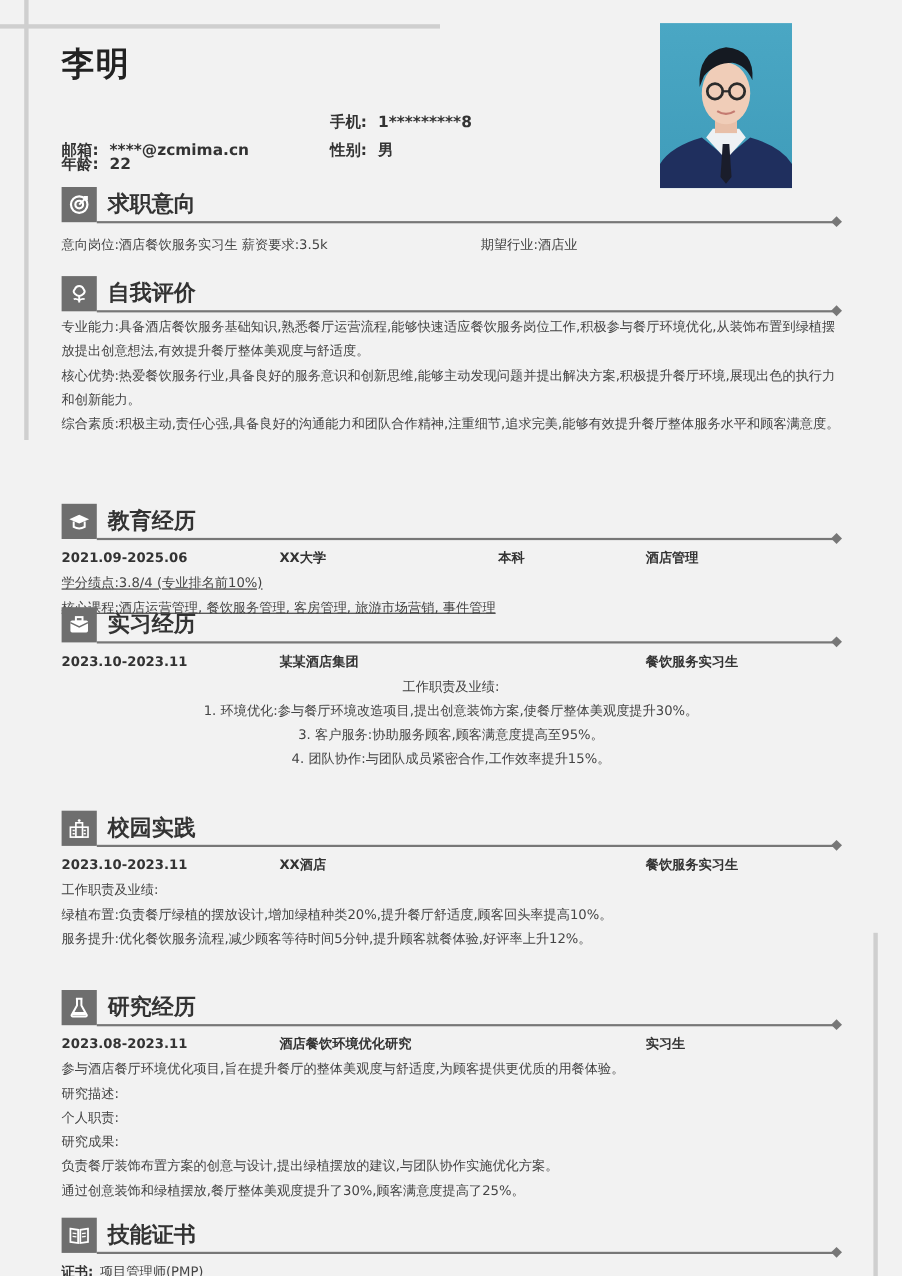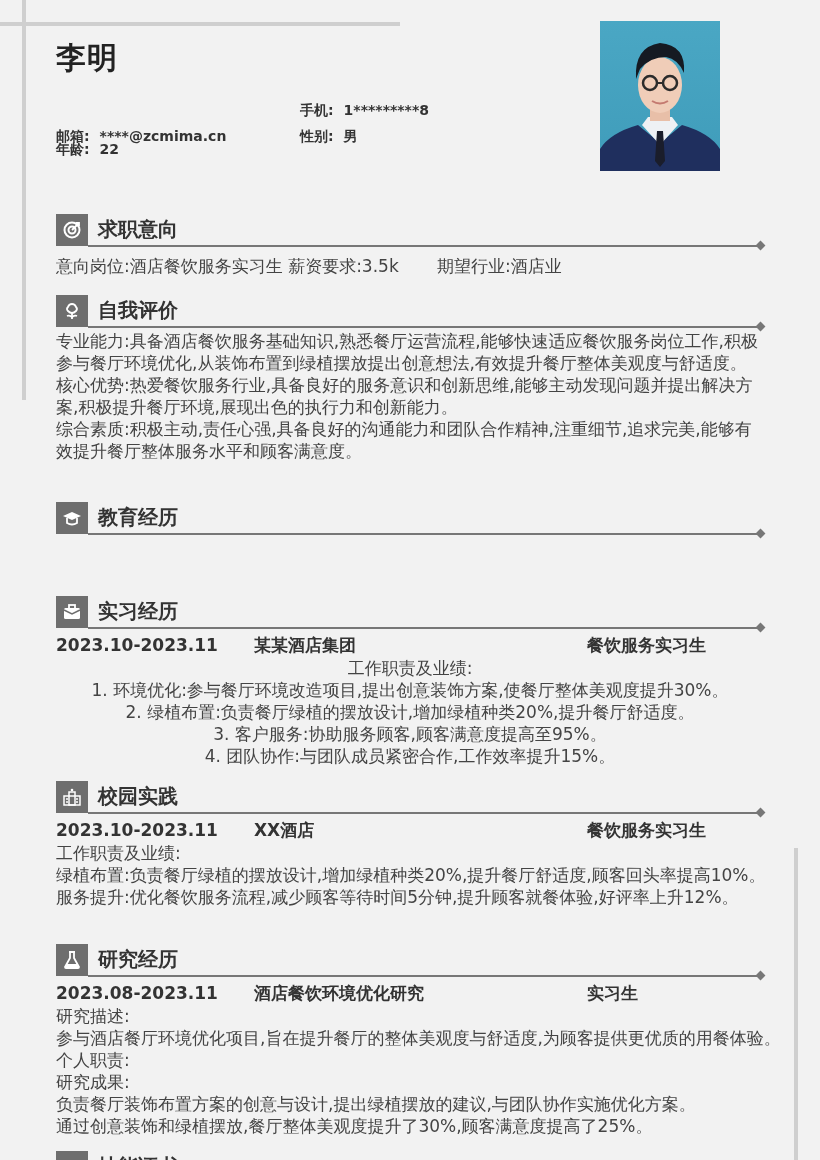--- a/index.html
+++ b/index.html
@@ -13,29 +13,29 @@
   .deco-vline-left { position: absolute; left: 22px; top: 0; width: 4px; height: 400px; background: #cfcfcf; }
   .deco-hline-top { position: absolute; left: 0; top: 22px; width: 400px; height: 4px; background: #cfcfcf; }
   .deco-vline-right { position: absolute; left: 794px; top: 848px; width: 4px; height: 312px; background: #cfcfcf; }
 
   .name { position: absolute; left: 56px; top: 38px; font-size: 30px; font-weight: bold; color: #222; letter-spacing: 1px; }
   .info { position: absolute; font-size: 14px; font-weight: bold; color: #333; }
   .info .lbl { margin-right: 10px; }
 
   .photo { position: absolute; left: 600px; top: 21px; width: 120px; height: 150px; background: linear-gradient(#4aa7c4, #3f9cba); overflow: hidden; }
 
-  .section { position: absolute; left: 56px; width: 708px; margin-top: 44px; }
+  .section { position: absolute; left: 56px; width: 708px; }
   .sec-head { position: relative; height: 32px; }
   .sec-icon { position: absolute; left: 0; top: 0; width: 32px; height: 32px; background: #6e6e6e; display: flex; align-items: center; justify-content: center; }
   .sec-icon svg { width: 20px; height: 20px; }
   .sec-title { position: absolute; left: 42px; top: 2px; font-size: 20px; font-weight: bold; color: #333; }
   .sec-rule { position: absolute; left: 32px; right: 4px; top: 31px; height: 1.5px; background: #777; }
   .sec-dot { position: absolute; right: 0; top: 28px; width: 7px; height: 7px; background: #777; transform: rotate(45deg); }
 
-  .sec-body { font-size: 17px; line-height: 22px; color: #444; margin-top: 4px; }
+  .sec-body { font-size: 12px; line-height: 22px; color: #444; margin-top: 4px; }
   .row-bold { position: relative; height: 22px; font-weight: bold; color: #333; }
   .row-bold span { position: absolute; top: 0; }
   .line { white-space: nowrap; }
   .para { white-space: normal; }
 </style>
 </head>
 <body>
 
 <div class="deco-vline-left"></div>
 <div class="deco-hline-top"></div>
@@ -115,20 +115,30 @@
     <div class="sec-icon">
       <svg viewBox="0 0 20 20">
           <path d="M1 8 L10 4 L19 8 L10 12 Z" fill="#fff"></path>
           <path d="M5 10 L5 15 Q10 18 15 15 L15 10" fill="none" stroke="#fff" stroke-width="1.8"></path>
         </svg>
     </div>
     <div class="sec-title">教育经历</div>
     <div class="sec-rule"></div>
     <div class="sec-dot"></div>
   </div>
+  <div class="sec-body" style="margin-top:6px;">
+    <div class="row-bold">
+      <span style="left:0;">2021.09-2025.06</span>
+      <span style="left:198px;">XX大学</span>
+      <span style="left:397px;">本科</span>
+      <span style="left:531px;">酒店管理</span>
+    </div>
+    <div class="line" style="margin-top:1px;">学分绩点:3.8/4 (专业排名前10%)</div>
+    <div class="line">核心课程:酒店运营管理, 餐饮服务管理, 客房管理, 旅游市场营销, 事件管理</div>
+  </div>
 </div>
 
 <div class="section" style="top:552px;text-align:center;">
   <div class="sec-head">
     <div class="sec-icon">
       <svg viewBox="0 0 20 20">
           <rect x="7" y="3" width="6" height="4" fill="none" stroke="#fff" stroke-width="1.8"></rect>
           <rect x="2" y="6" width="16" height="11" rx="1.5" fill="#fff"></rect>
           <path d="M2 8 L10 12 L18 8" stroke="#6e6e6e" stroke-width="1.4" fill="none"></path>
         </svg>
@@ -138,21 +148,20 @@
     <div class="sec-dot"></div>
   </div>
   <div class="sec-body" style="margin-top:6px;">
     <div class="row-bold">
       <span style="left:0;">2023.10-2023.11</span>
       <span style="left:198px;">某某酒店集团</span>
       <span style="left:531px;">餐饮服务实习生</span>
     </div>
     <div class="line" style="margin-top:1px;">工作职责及业绩:</div>
     <div class="line">1. 环境优化:参与餐厅环境改造项目,提出创意装饰方案,使餐厅整体美观度提升30%。</div>
-    <div class="line">2. 绿植布置:负责餐厅绿植的摆放设计,增加绿植种类20%,提升餐厅舒适度。</div>
     <div class="line">3. 客户服务:协助服务顾客,顾客满意度提高至95%。</div>
     <div class="line">4. 团队协作:与团队成员紧密合作,工作效率提升15%。</div>
   </div>
 </div>
 
 <div class="section" style="top:737px;">
   <div class="sec-head">
     <div class="sec-icon">
       <svg viewBox="0 0 20 20">
           <rect x="2" y="9" width="16" height="9" fill="none" stroke="#fff" stroke-width="1.5"></rect>
@@ -191,22 +200,22 @@
     <div class="sec-title">研究经历</div>
     <div class="sec-rule"></div>
     <div class="sec-dot"></div>
   </div>
   <div class="sec-body" style="margin-top:6px;">
     <div class="row-bold">
       <span style="left:0;text-align:center;">2023.08-2023.11</span>
       <span style="left:198px;">酒店餐饮环境优化研究</span>
       <span style="left:531px;">实习生</span>
     </div>
+    <div class="line">参与酒店餐厅环境优化项目,旨在提升餐厅的整体美观度与舒适度,为顾客提供更优质的用餐体验。</div>
     <div class="line" style="margin-top:1px;">研究描述:</div>
-    <div class="line">参与酒店餐厅环境优化项目,旨在提升餐厅的整体美观度与舒适度,为顾客提供更优质的用餐体验。</div>
     <div class="line">个人职责:</div>
     <div class="line">研究成果:</div>
     <div class="line">负责餐厅装饰布置方案的创意与设计,提出绿植摆放的建议,与团队协作实施优化方案。</div>
     <div class="line">通过创意装饰和绿植摆放,餐厅整体美观度提升了30%,顾客满意度提高了25%。</div>
   </div>
 </div>
 
 <div class="section" style="top:1107px;">
   <div class="sec-head">
     <div class="sec-icon">

